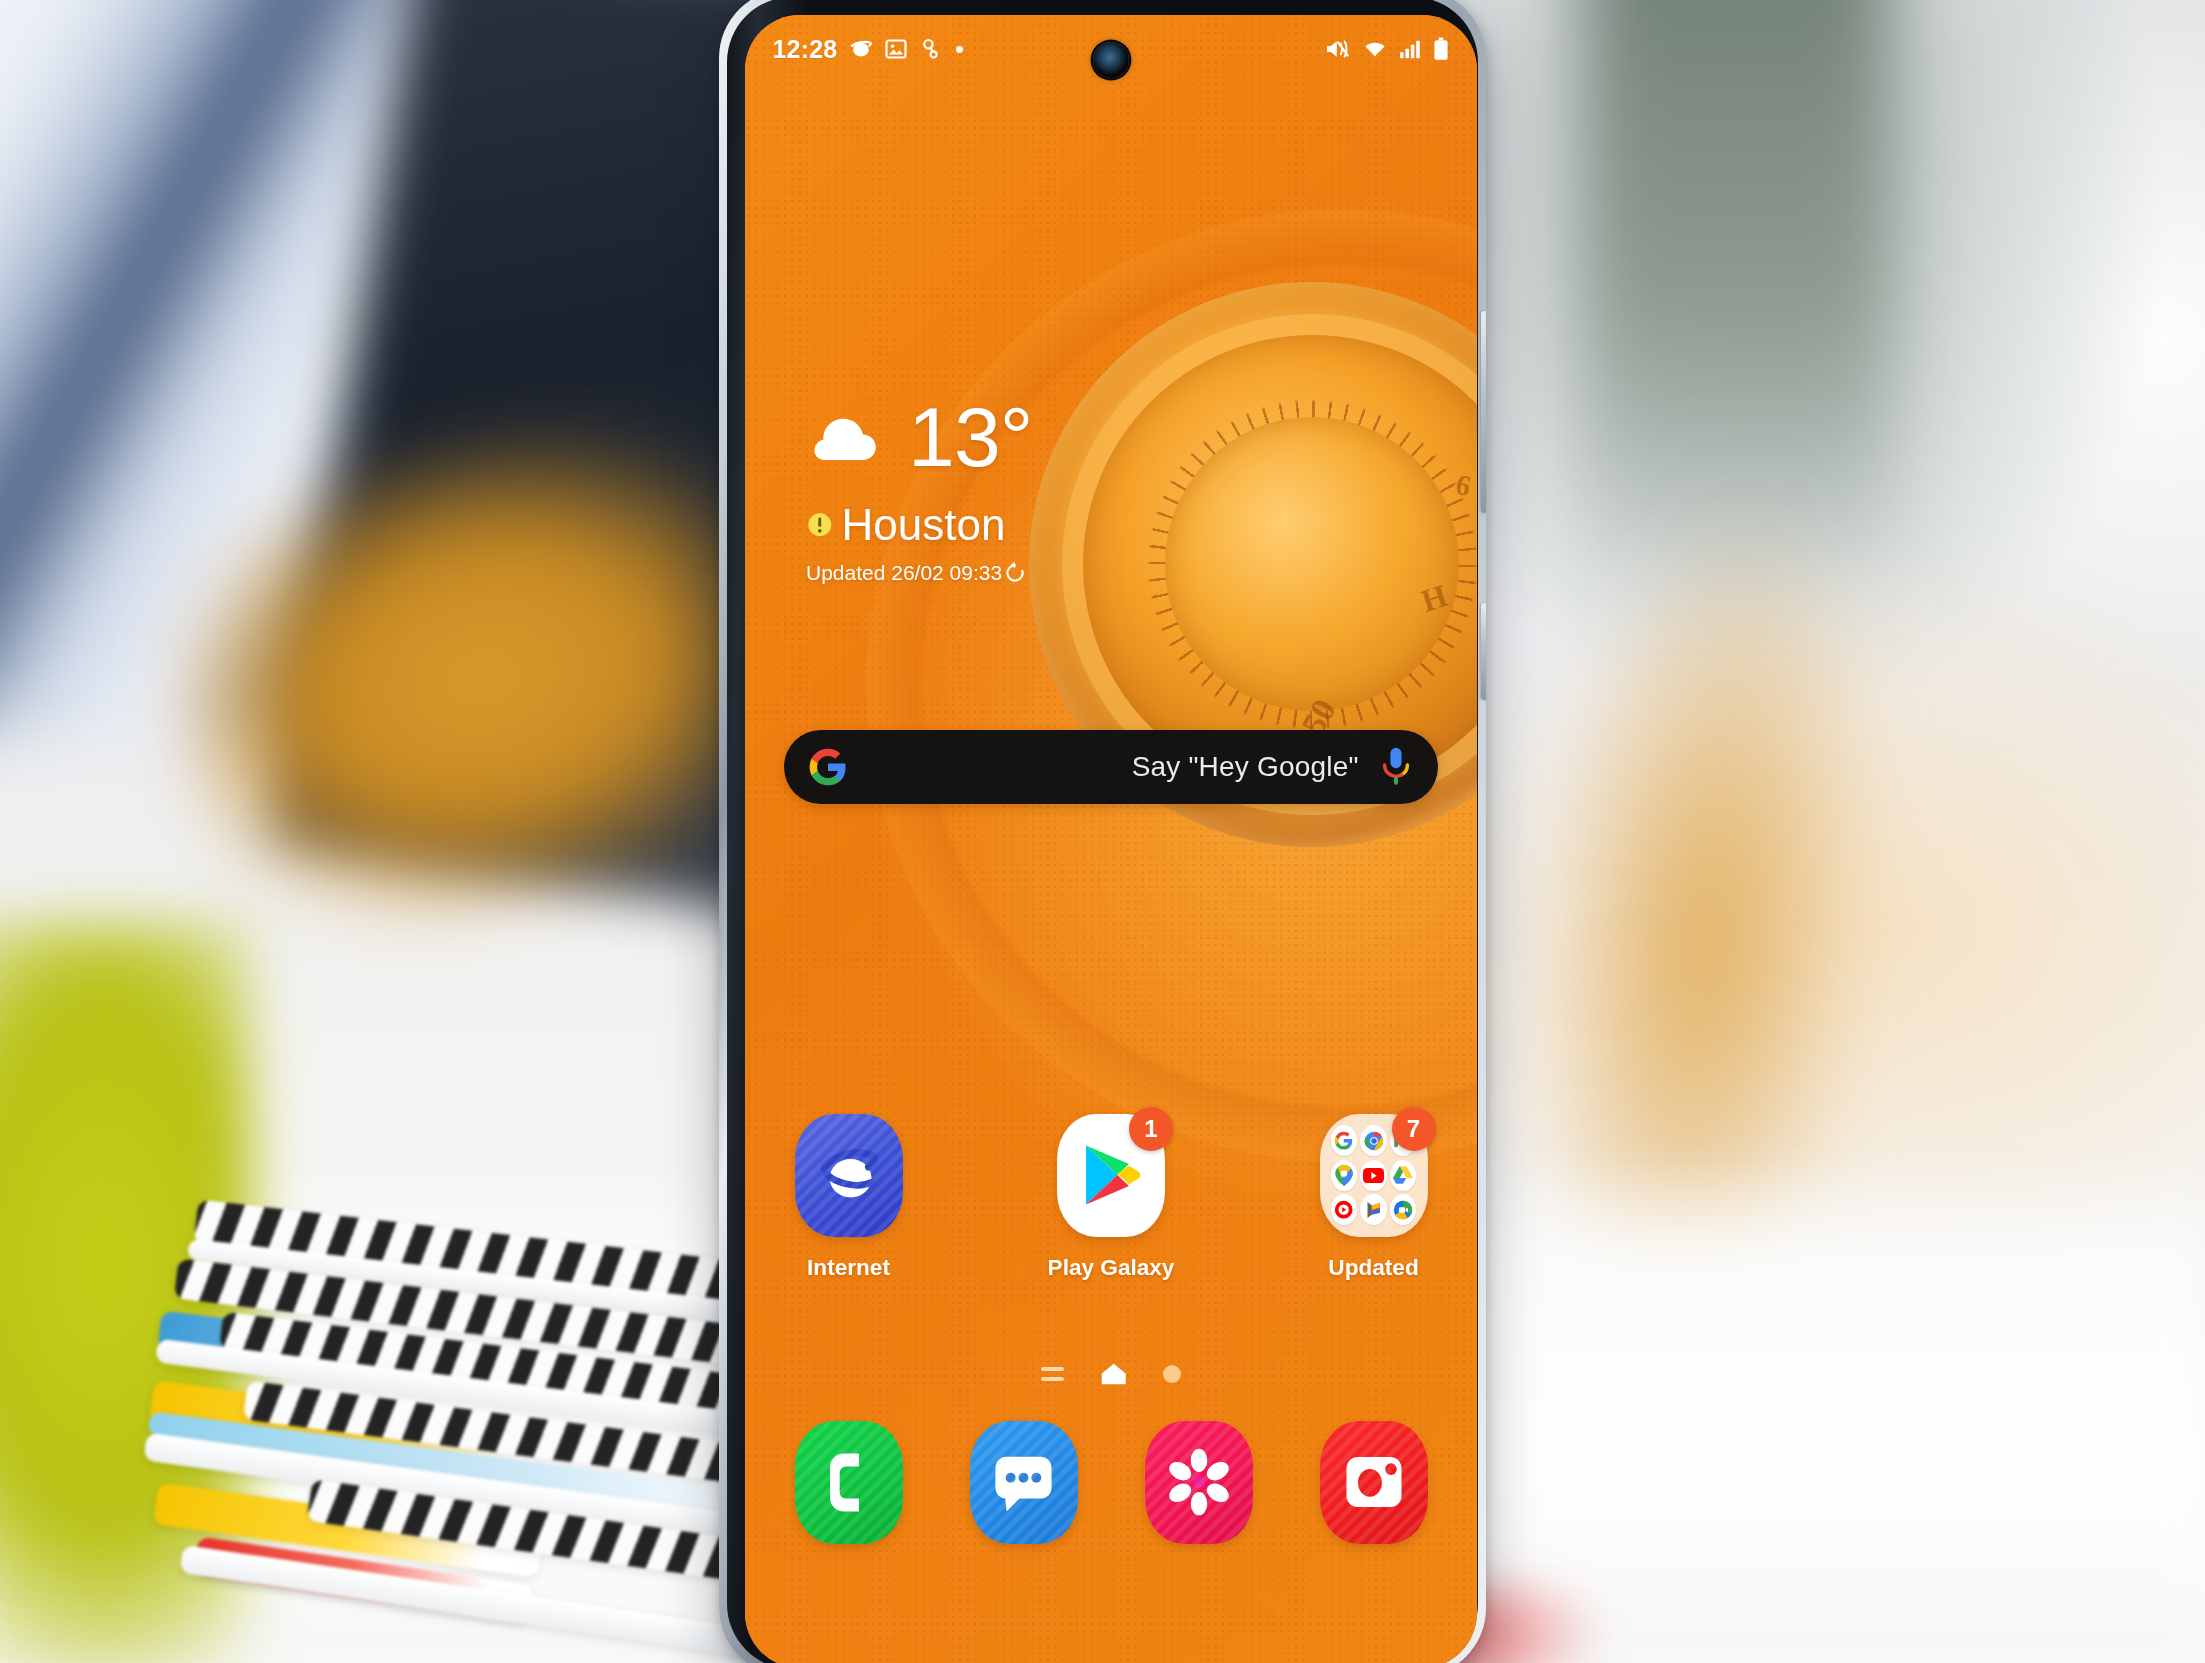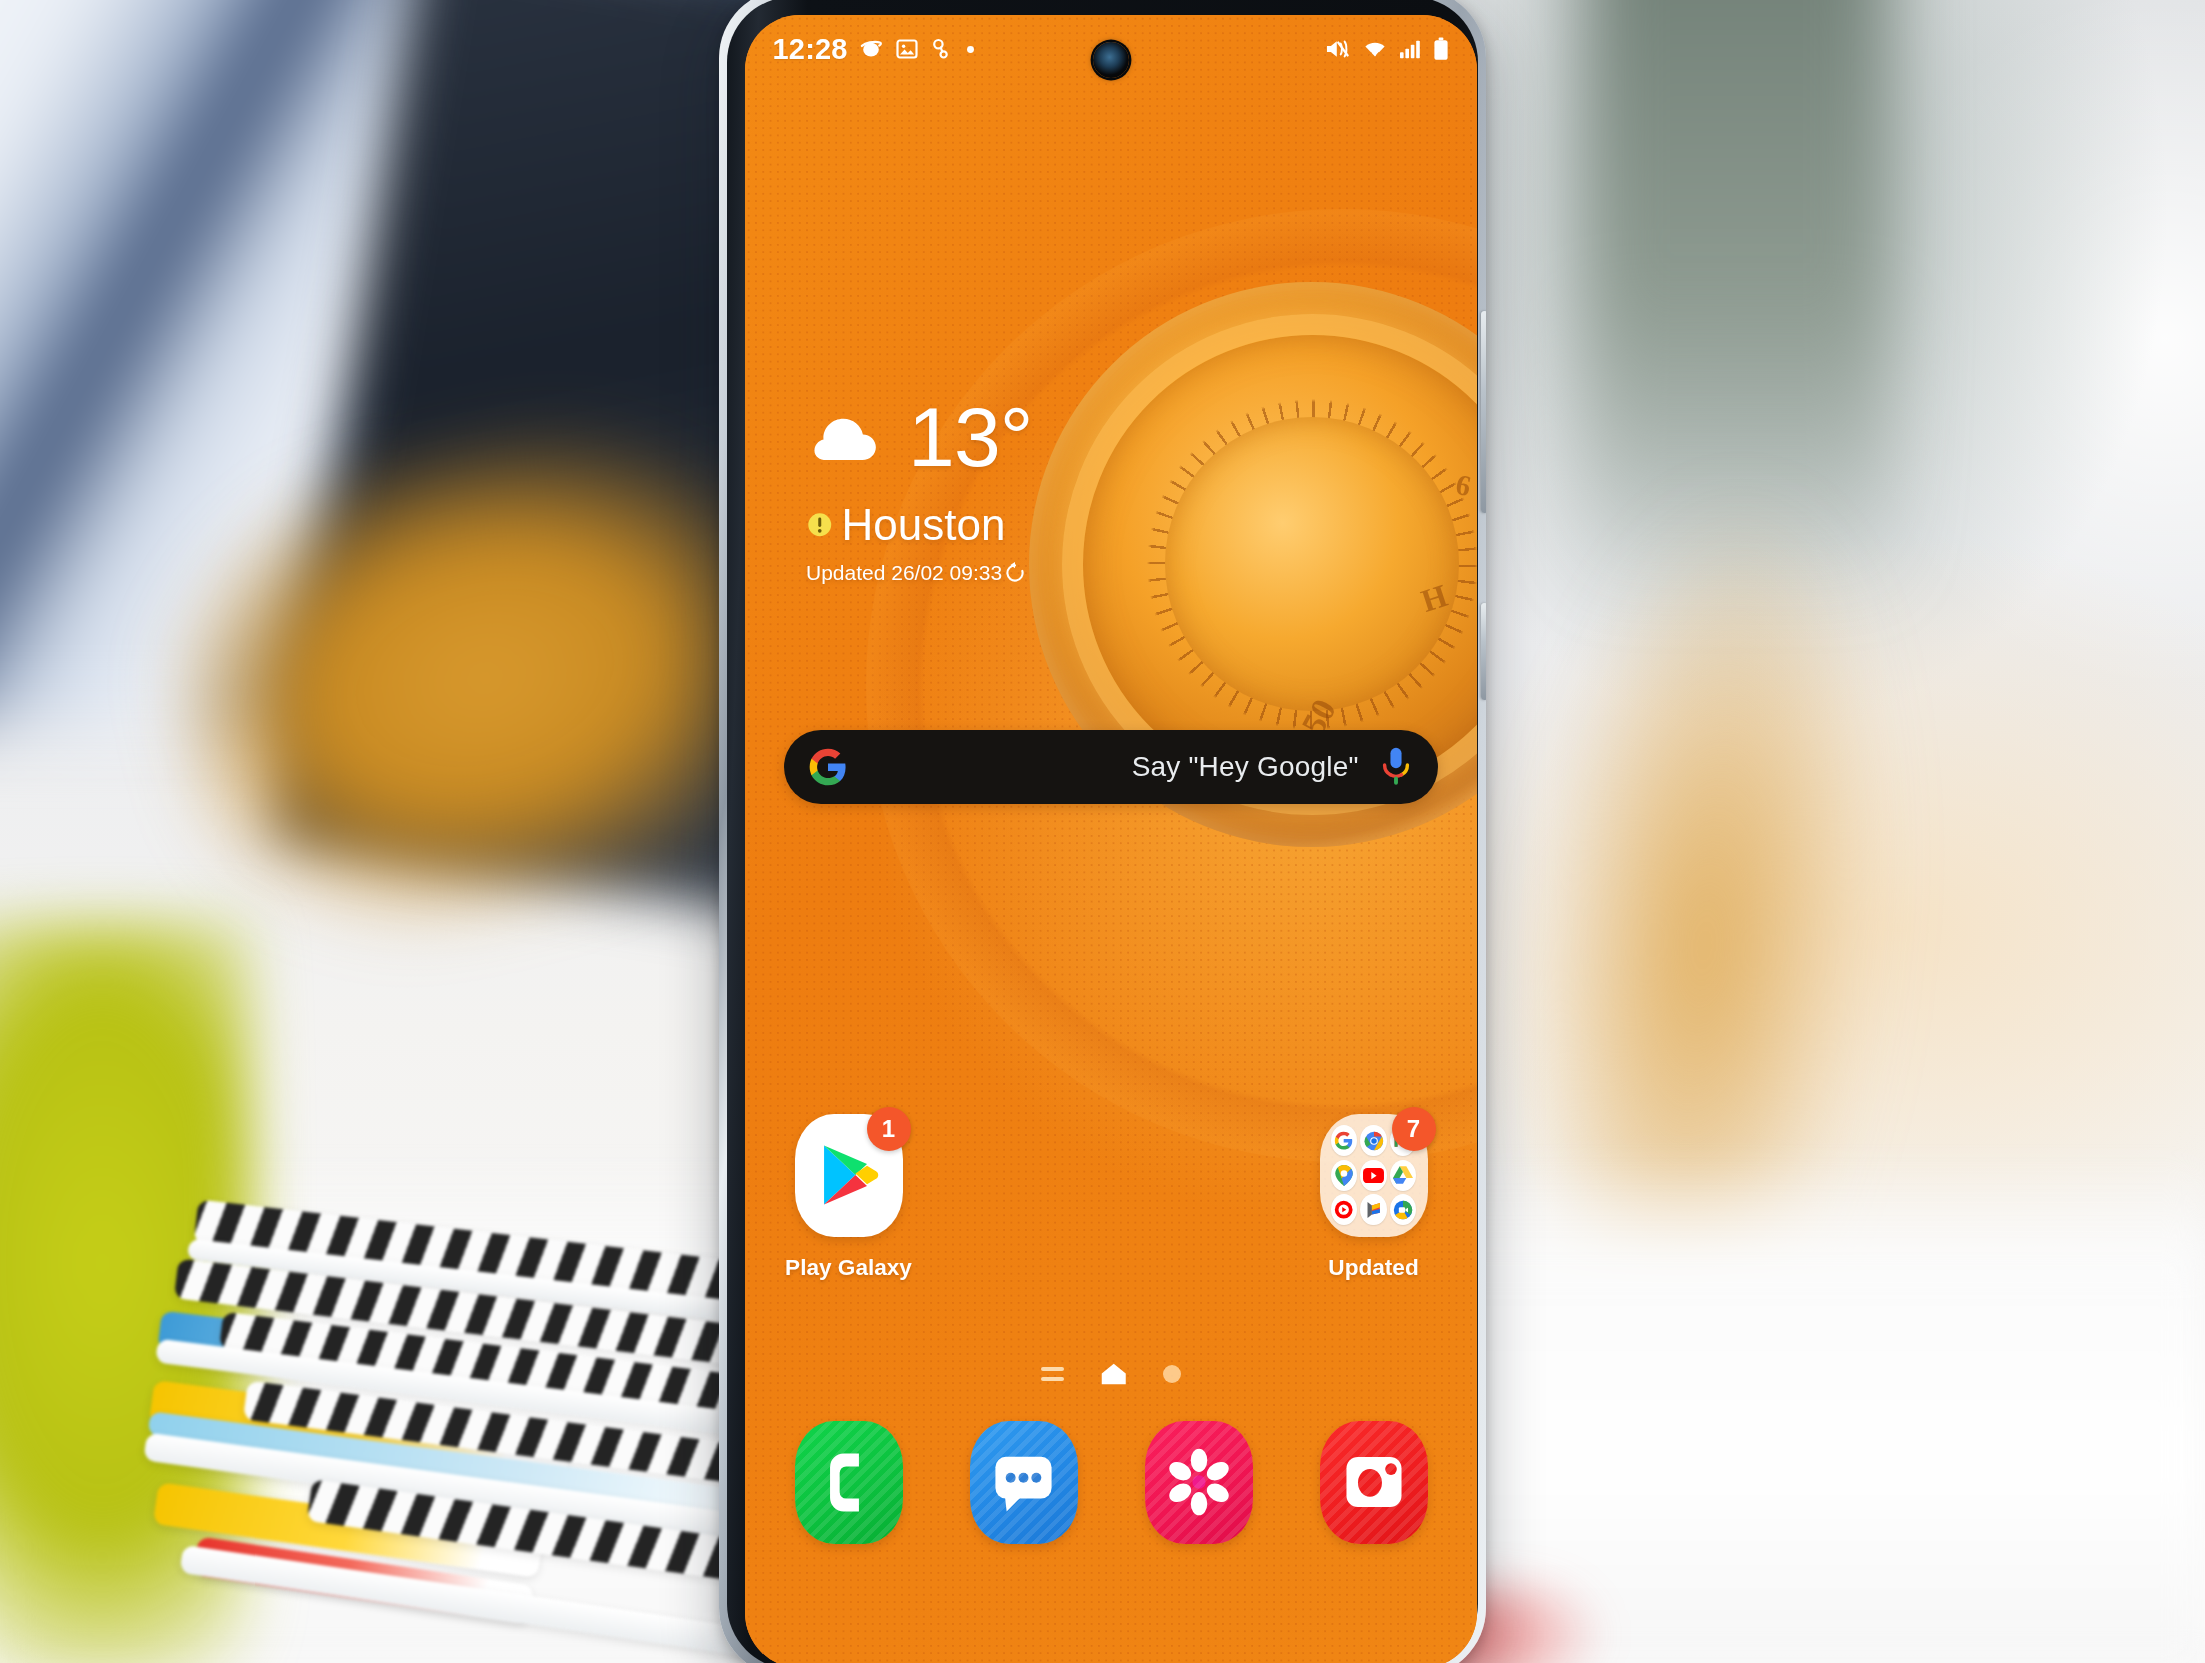--- a/index.html
+++ b/index.html
@@ -201,21 +201,21 @@
   #statusbar {
     position: absolute; left: 0; top: 0;
     width: 732px; height: 69px;
     display: flex; align-items: center;
     padding: 0 27.5px;
     color: #fff;
     z-index: 5;
   }
   #sb-left { display: flex; align-items: center; gap: 10.5px; }
   #sb-clock {
-    font-size: 29px; font-weight: 600; letter-spacing: 0.2px;
+    font-size: 25px; font-weight: 600; letter-spacing: 0.2px;
     text-shadow: 0 0.8px 1.6px rgba(0,0,0,0.12);
   }
   #sb-right { margin-left: auto; display: flex; align-items: center; gap: 9.7px; }
   .sb-ico { display: block; }
 
   #punchhole {
     position: absolute; left: 50%; top: 27.5px;
     transform: translateX(-50%);
     width: 36px; height: 36px; border-radius: 50%;
     background: radial-gradient(circle at 46% 42%, #3d6f93 0%, #1d3c55 34%, #07090c 62%, #000 100%);
@@ -487,20 +487,33 @@
             <path d="M4.4 12.6a7.6 7.6 0 0 0 3.9 6.6" stroke="#EA4335" stroke-width="2.3" fill="none" stroke-linecap="round"></path>
             <path d="M19.6 12.6a7.6 7.6 0 0 1-3.9 6.6" stroke="#FBBC05" stroke-width="2.3" fill="none" stroke-linecap="round"></path>
             <path d="M8.3 19.2a7.5 7.5 0 0 0 7.4 0" stroke="#EA4335" stroke-width="2.3" fill="none" stroke-linecap="round"></path>
             <rect x="10.7" y="20.4" width="2.6" height="5.4" rx="1.3" fill="#34A853"></rect>
           </svg>
         </div>
 
         <div id="appgrid">
 
 
+          <div class="app">
+            <div class="app-icon-wrap">
+              <div class="squircle ic-internet">
+                <div class="stripes-overlay"></div>
+                <svg width="74" height="74" viewBox="0 0 46 46">
+                  <ellipse cx="24" cy="25" rx="13" ry="12" fill="#fff"></ellipse>
+                  <path d="M7.5 18.5C12 12 27 6.5 37 10.8c3 1.3 2.3 4.6-1.8 7.2" stroke="#2f43c8" stroke-width="4.6" fill="none" stroke-linecap="round"></path>
+                  <path d="M9 22.5c5.5 5.2 19 9.5 28 5" stroke="#2f43c8" stroke-width="4.2" fill="none" stroke-linecap="round"></path>
+                </svg>
+              </div>
+            </div>
+            <div class="app-label">Internet</div>
+          </div>
 
           <div class="app">
             <div class="app-icon-wrap">
               <div class="squircle ic-playstore">
                 <svg width="60" height="66" viewBox="0 0 37 41">
                   <path d="M3 2.2v36.6l19.5-18.3z" fill="#00c3ff"></path>
                   <path d="M3 2.2l19.5 18.3 7.2-6.8z" fill="#0ee06e"></path>
                   <path d="M3 38.8l19.5-18.3 7.2 6.8z" fill="#f5333f"></path>
                   <path d="M29.7 14.7l5.6 3.4a2.8 2.8 0 0 1 0 4.8l-5.6 3.4-7.2-6.8z" fill="#ffcf00"></path>
                 </svg>

